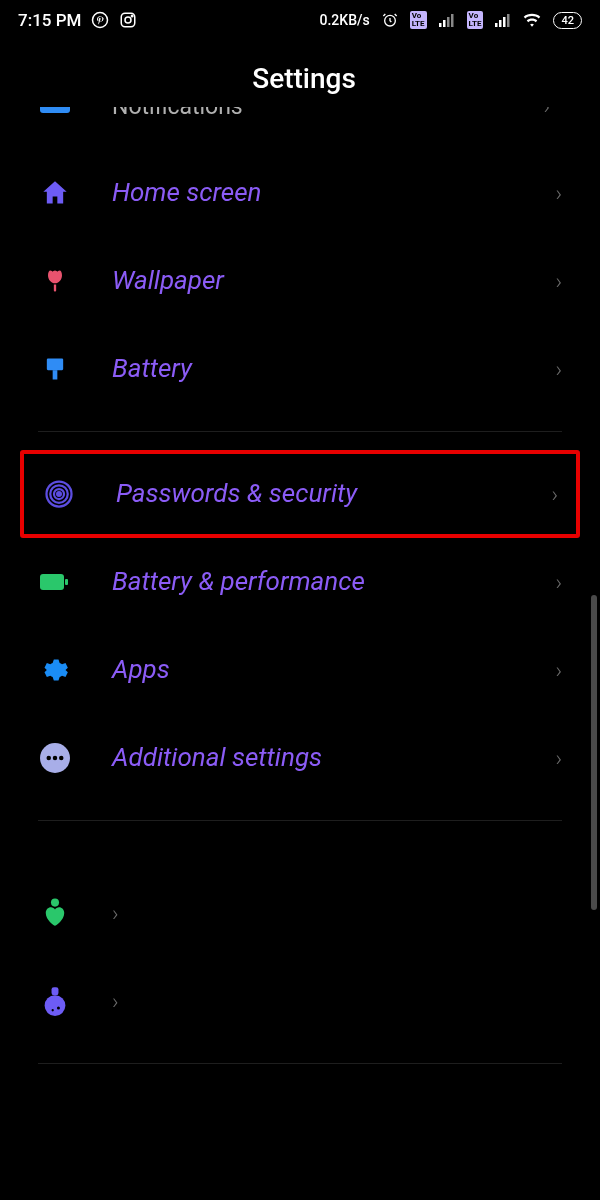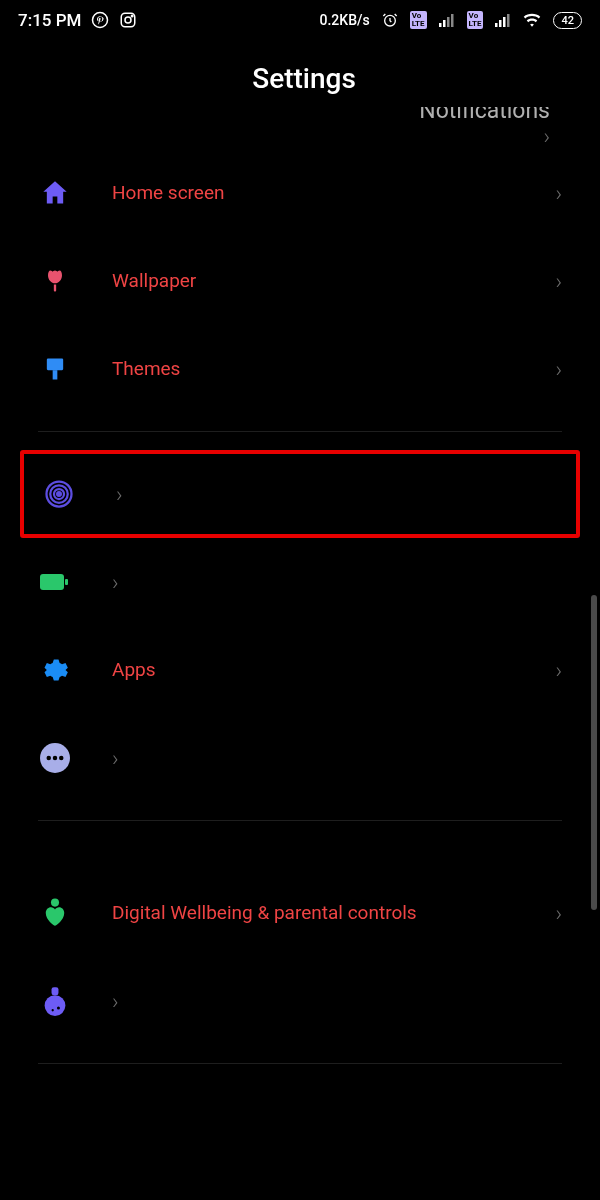--- a/index.html
+++ b/index.html
@@ -62,24 +62,23 @@
       height: 42px;
       overflow: hidden;
       position: relative;
     }
     .partial-content {
       position: absolute;
       bottom: 0;
       left: 0;
       right: 12px;
       display: flex;
-      align-items: flex-end;
+      align-items: center;
       height: 85px;
       padding: 0 18px;
-      flex-direction: column;
     }
     .partial-content .icon-slot {
       width: 34px;
       height: 34px;
       display: flex;
       align-items: center;
       justify-content: center;
       margin-right: 40px;
     }
     .partial-content .label {
@@ -99,24 +98,25 @@
     }
     .icon-slot {
       width: 34px;
       height: 34px;
       display: flex;
       align-items: center;
       justify-content: center;
       margin-right: 40px;
     }
     .item-label {
-      font-size: 19px;
-      color: #ef4444;
+      font-size: 26px;
+      color: #8b5cf6;
       flex: 1;
       line-height: 1.3;
+      font-style: italic;
     }
     .chevron {
       color: #6b6b6b;
       font-size: 22px;
       font-weight: 300;
     }
     .divider {
       height: 1px;
       background: #1e1e1e;
       margin: 18px 18px;
@@ -236,45 +236,47 @@
     <div class="chevron">›</div>
   </div>
 
   <div class="settings-item">
     <div class="icon-slot">
       <svg width="28" height="28" viewBox="0 0 24 24" fill="#2f8cf5">
           <rect x="5" y="3" width="14" height="10" rx="1"></rect>
           <rect x="10" y="13" width="4" height="8"></rect>
         </svg>
     </div>
-    <div class="item-label">Themes</div>
+    <div class="item-label">Battery</div>
     <div class="chevron">›</div>
   </div>
 
   <div class="divider"></div>
 
   <div class="settings-item highlighted">
     <div class="icon-slot">
       <svg width="30" height="30" viewBox="0 0 24 24" fill="none" stroke="#5c4de0" stroke-width="1.8">
           <circle cx="12" cy="12" r="10"></circle>
           <circle cx="12" cy="12" r="7"></circle>
           <circle cx="12" cy="12" r="4"></circle>
           <circle cx="12" cy="12" r="1.5" fill="#5c4de0"></circle>
         </svg>
     </div>
+    <div class="item-label">Passwords &amp; security</div>
     <div class="chevron">›</div>
   </div>
 
   <div class="settings-item">
     <div class="icon-slot">
       <svg width="30" height="20" viewBox="0 0 30 20" fill="#2ac76b">
           <rect x="0" y="2" width="24" height="16" rx="3"></rect>
           <rect x="25" y="7" width="3" height="6" rx="1"></rect>
         </svg>
     </div>
+    <div class="item-label">Battery &amp; performance</div>
     <div class="chevron">›</div>
   </div>
 
   <div class="settings-item">
     <div class="icon-slot">
       <svg width="28" height="28" viewBox="0 0 24 24" fill="#1a8cf5">
           <path d="M12 8a4 4 0 100 8 4 4 0 000-8zm9 4l2-2-2-4-3 1a8 8 0 00-2-1l-1-3h-4l-1 3a8 8 0 00-2 1L5 6 3 10l2 2-2 2 2 4 3-1a8 8 0 002 1l1 3h4l1-3a8 8 0 002-1l3 1 2-4-2-2z"></path>
         </svg>
     </div>
     <div class="item-label">Apps</div>
@@ -283,34 +285,34 @@
 
   <div class="settings-item">
     <div class="icon-slot">
       <svg width="30" height="30" viewBox="0 0 24 24">
           <circle cx="12" cy="12" r="12" fill="#a8aee8"></circle>
           <circle cx="7" cy="12" r="1.8" fill="#000"></circle>
           <circle cx="12" cy="12" r="1.8" fill="#000"></circle>
           <circle cx="17" cy="12" r="1.8" fill="#000"></circle>
         </svg>
     </div>
+    <div class="item-label">Additional settings</div>
     <div class="chevron">›</div>
   </div>
 
   <div class="divider"></div>
   <div class="group-gap"></div>
 
   <div class="settings-item">
     <div class="icon-slot">
       <svg width="28" height="30" viewBox="0 0 24 26" fill="#2ac76b">
           <circle cx="12" cy="4" r="3.5"></circle>
           <path d="M12 24c-1 0-8-5-8-11 0-3 2-5 4.5-5 1.5 0 2.8.8 3.5 2 .7-1.2 2-2 3.5-2 2.5 0 4.5 2 4.5 5 0 6-7 11-8 11z"></path>
         </svg>
     </div>
-    <div class="item-label">Digital Wellbeing &amp; parental controls</div>
     <div class="chevron">›</div>
   </div>
 
   <div class="settings-item">
     <div class="icon-slot">
       <svg width="28" height="30" viewBox="0 0 24 26" fill="#6d5cf5">
           <rect x="9" y="1" width="6" height="7" rx="2"></rect>
           <circle cx="12" cy="17" r="9"></circle>
           <circle cx="15" cy="19" r="1.3" fill="#000"></circle>
           <circle cx="10" cy="21" r="1" fill="#000"></circle>

